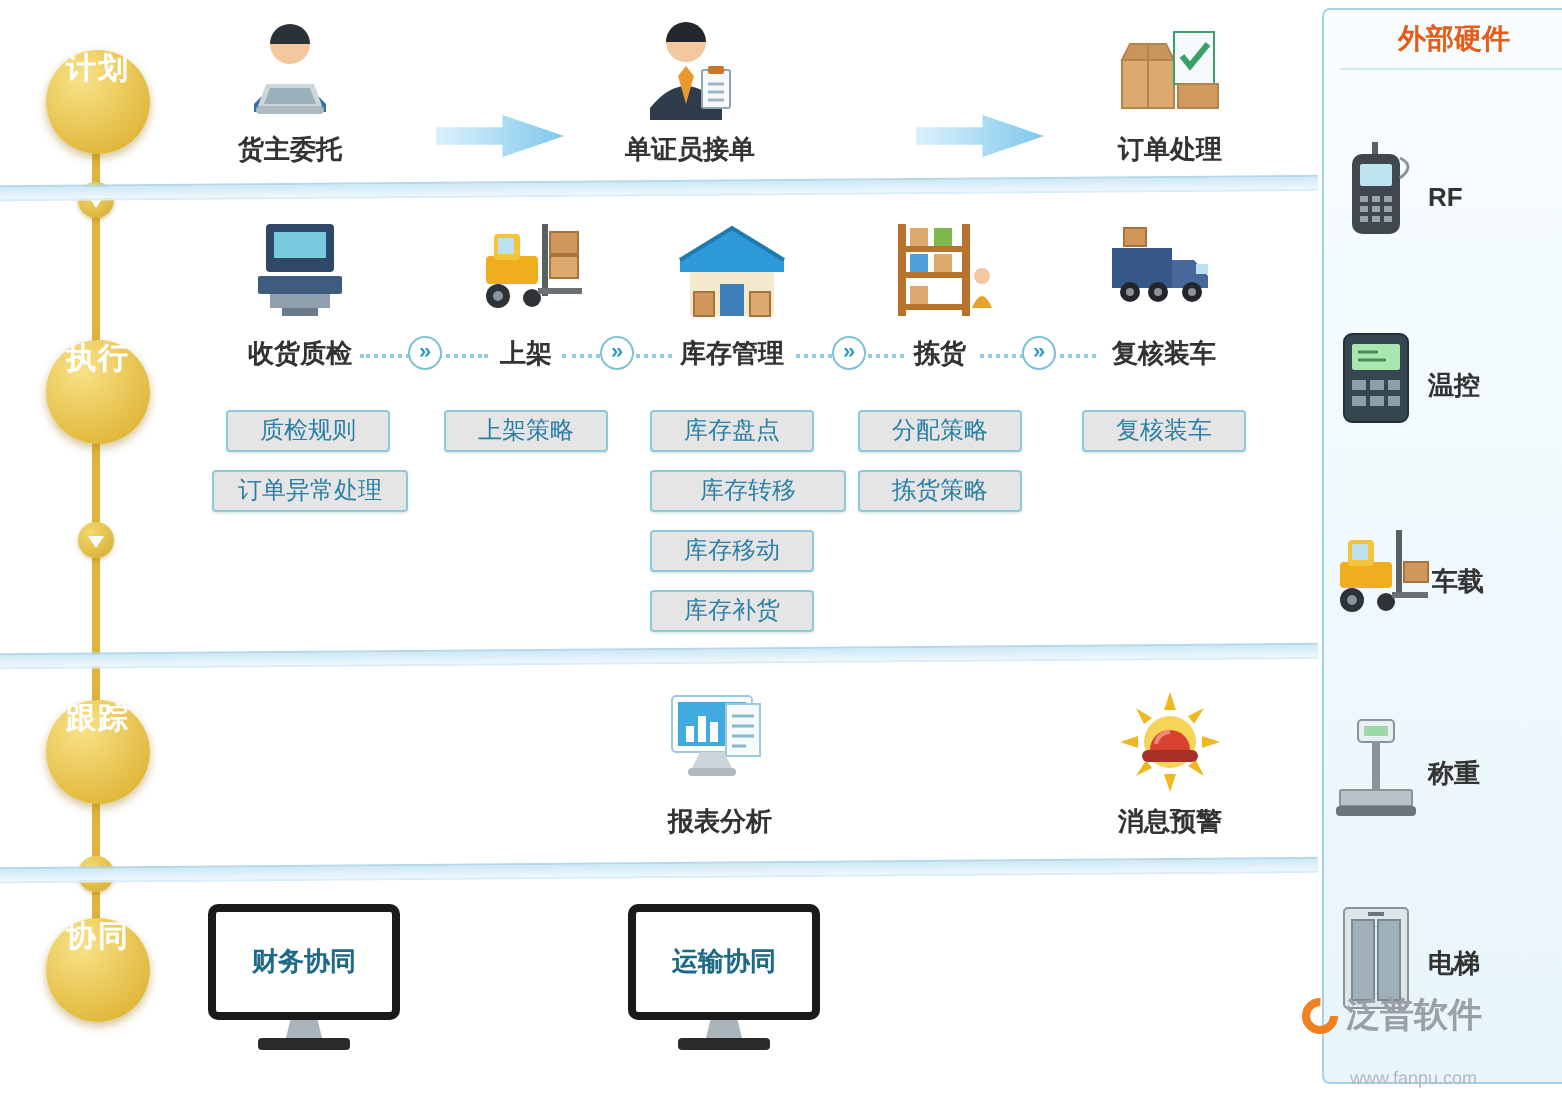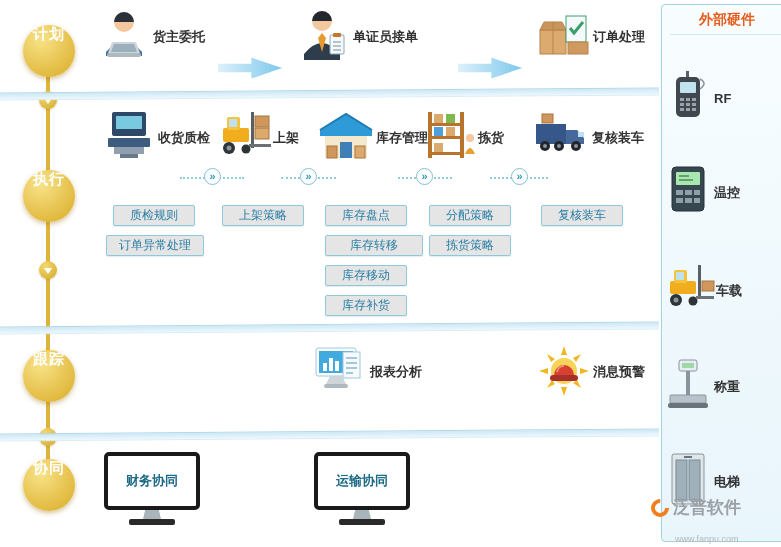--- a/index.html
+++ b/index.html
@@ -20,21 +20,21 @@
     box-shadow:0 1px 2px rgba(160,120,20,.4); }
   .chev { width:0; height:0; border:4px solid transparent; border-top:6px solid #fff; margin-top:5px; }
 
   
   .divider { position:absolute; left:0; width:659px; height:8px;
     background:linear-gradient(180deg,#cde8f5,#eef8fd);
     border-top:1px solid #b2d8ea; border-bottom:1px solid #d8edf7;
     transform:skewY(-0.45deg); }
 
   
-  .step { position:absolute; width:100px; display:flex; flex-direction:row; align-items:center; }
+  .step { position:absolute; width:100px; display:flex; flex-direction:column; align-items:center; }
   .step-icon { display:block; line-height:0; }
   .step-label { margin-top:2px; font-size:13px; font-weight:bold; color:#333; white-space:nowrap; }
 
   .flow-arrow { position:absolute; width:64px; height:24px;
     background:linear-gradient(90deg,#ddf1fb,#7ec8ec);
     clip-path:polygon(0 32%,52% 32%,52% 6%,100% 50%,52% 94%,52% 68%,0 68%); }
 
   .dot-line { position:absolute; top:177px; border-top:2px dotted #93cadd; height:0; }
   .dot-badge { position:absolute; top:168px; width:17px; height:17px; border-radius:50%;
     background:#fff; border:1px solid #7fc0d6; color:#2d9cc4; font-size:11px; font-weight:bold;

